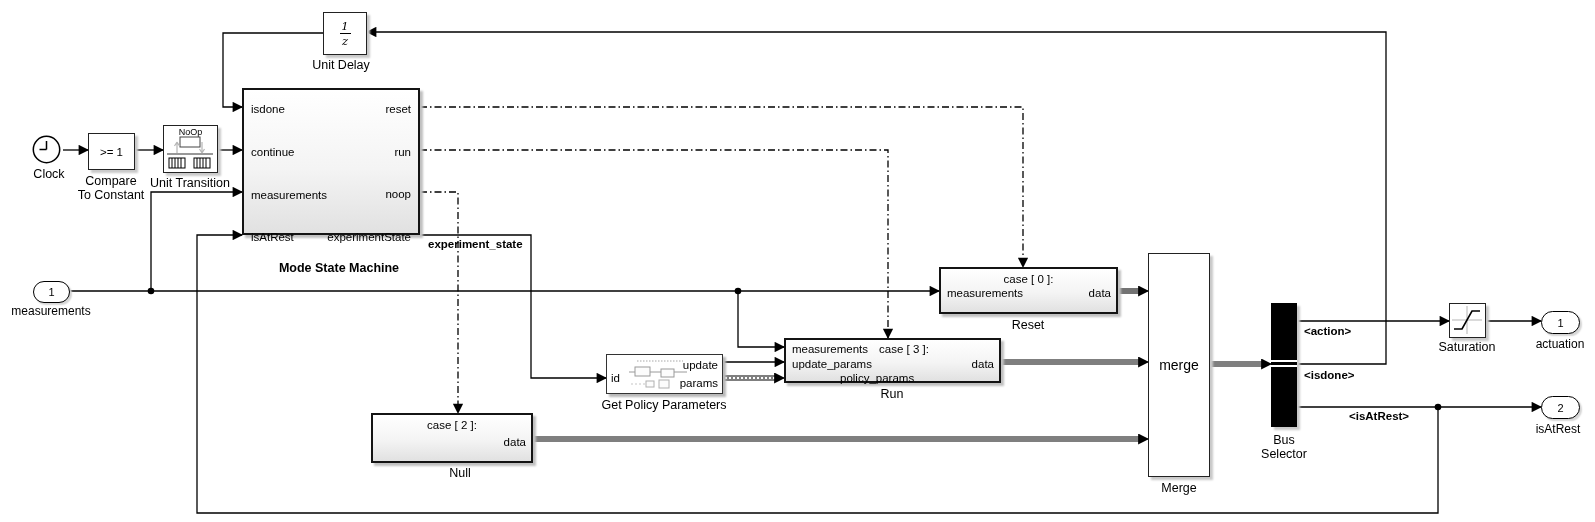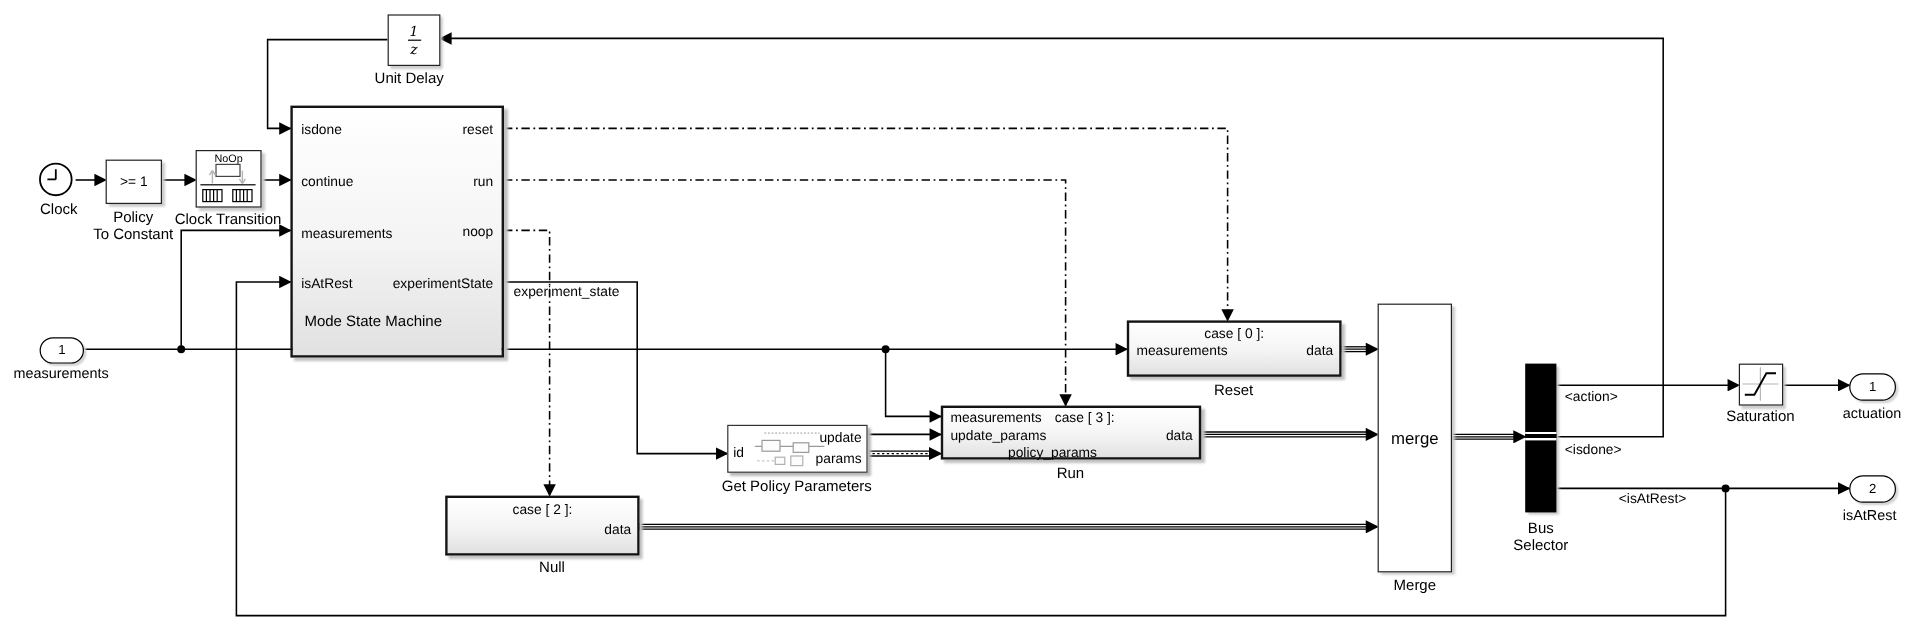--- a/index.html
+++ b/index.html
@@ -12,21 +12,21 @@
   .bd{fill:none;stroke:#000;stroke-width:1.1px;stroke-dasharray:2 2;}
   .block{position:absolute;box-sizing:border-box;}
   .sys{border:2px solid #141414;
        background:linear-gradient(180deg,#ffffff 0%,#f4f4f4 55%,#e1e1e1 100%);
        box-shadow:3px 3px 2px #c0c0c0;}
   .small{border:1.5px solid #222;background:#fff;box-shadow:2.5px 2.5px 2px #c9c9c9;}
   .cntr{display:flex;align-items:center;justify-content:center;}
   .port-lbl{position:absolute;font-size:11.5px;line-height:14px;white-space:nowrap;}
   .lbl{position:absolute;transform:translateX(-50%);font-size:12.5px;line-height:14px;
        text-align:center;white-space:nowrap;}
-  .siglbl{position:absolute;font-size:11.5px;line-height:13px;white-space:nowrap;}
+  .siglbl{position:absolute;font-size:11.5px;line-height:13px;white-space:nowrap;font-weight:bold;}
   .oval{position:absolute;box-sizing:border-box;border:1.4px solid #000;border-radius:12px;
         background:#fff;display:flex;align-items:center;justify-content:center;
         font-size:11px;box-shadow:2px 2px 1.5px #d6d6d6;}
   .frac{display:flex;flex-direction:column;align-items:center;justify-content:center;height:100%;
         font-family:"DejaVu Serif",serif;font-style:italic;font-size:11.5px;line-height:12px;}
   .frac .bar{width:11px;height:1.3px;background:#000;margin:1px 0;}
   .merge-txt{font-size:14px;}
   .noop-txt{position:absolute;left:0;right:0;top:1px;text-align:center;font-size:9px;line-height:10px;}
   .busbar{background:#000;box-shadow:2.5px 2.5px 2px #c9c9c9;}
   .busgap{position:absolute;left:0;width:100%;top:57px;height:7px;
@@ -142,21 +142,21 @@
       <circle cx="15.5" cy="15.5" r="13.2" fill="#fff" stroke="#000" stroke-width="1.5"></circle>
       <path d="M15.5,15.5 L15.5,7 M15.5,15.5 L8.5,15.5" fill="none" stroke="#000" stroke-width="1.5"></path>
     </svg>
   </div>
   <div class="lbl" style="left:49px;top:167px;">Clock</div>
 
   <div class="block small cntr" style="left:88px;top:133px;width:47px;height:37px;">
     <span class="cmp-txt">&gt;= 1</span>
   </div>
   <div class="lbl" style="left:111px;top:174px;">
-    <div>Policy</div>
+    <div>Compare</div>
     <div>To Constant</div>
   </div>
 
   <div class="block small" style="left:163px;top:125px;width:55px;height:48px;">
     <span class="noop-txt">NoOp</span>
     <svg width="52" height="45" viewBox="0 0 52 45" style="position:absolute;left:0;top:0;">
       <rect x="16" y="11" width="20" height="10" fill="#fff" stroke="#444" stroke-width="1"></rect>
       <line x1="3" y1="28" x2="49" y2="28" stroke="#333" stroke-width="1.2"></line>
       <path d="M13,27 L13,16 M13,16 l-2.5,4 M13,16 l2.5,4" stroke="#b5b5b5" stroke-width="1.2" fill="none"></path>
       <path d="M38,16 L38,27 M38,27 l-2.5,-4 M38,27 l2.5,-4" stroke="#b5b5b5" stroke-width="1.2" fill="none"></path>
@@ -167,42 +167,42 @@
         <line x1="14" y1="32" x2="14" y2="42"></line>
           <line x1="17" y1="32" x2="17" y2="42"></line>
         <rect x="30" y="32" width="16" height="10" fill="#fff"></rect>
         <line x1="33" y1="32" x2="33" y2="42"></line>
           <line x1="36" y1="32" x2="36" y2="42"></line>
         <line x1="39" y1="32" x2="39" y2="42"></line>
           <line x1="42" y1="32" x2="42" y2="42"></line>
       </g>
     </svg>
   </div>
-  <div class="lbl" style="left:190px;top:176px;">Clock Transition</div>
+  <div class="lbl" style="left:190px;top:176px;">Unit Transition</div>
 
   <div class="block small" style="left:323px;top:12px;width:44px;height:43px;">
     <div class="frac">
       <span>1</span>
       <span class="bar"></span>
       <span>z</span>
     </div>
   </div>
   <div class="lbl" style="left:341px;top:58px;">Unit Delay</div>
 
-  <div class="block sys" style="left:242px;top:88px;width:178px;height:210px;">
+  <div class="block sys" style="left:242px;top:88px;width:178px;height:147px;">
     <span class="port-lbl" style="left:7px;top:12px;">isdone</span>
     <span class="port-lbl" style="left:7px;top:55px;">continue</span>
     <span class="port-lbl" style="left:7px;top:98px;">measurements</span>
     <span class="port-lbl" style="left:7px;top:140px;">isAtRest</span>
     <span class="port-lbl" style="right:7px;top:12px;">reset</span>
     <span class="port-lbl" style="right:7px;top:55px;">run</span>
     <span class="port-lbl" style="right:7px;top:97px;">noop</span>
     <span class="port-lbl" style="right:7px;top:140px;">experimentState</span>
   </div>
-  <div class="lbl" style="left:311px;top:261px;">Mode State Machine</div>
+  <div class="lbl" style="left:339px;top:261px;font-weight:bold;">Mode State Machine</div>
 
   <div class="siglbl" style="left:428px;top:238px;">experiment_state</div>
 
   <div class="block sys" style="left:939px;top:267px;width:179px;height:47px;">
     <div class="port-lbl" style="left:0;right:0;top:3px;text-align:center;">case [ 0 ]:</div>
     <span class="port-lbl" style="left:6px;top:17px;">measurements</span>
     <span class="port-lbl" style="right:5px;top:17px;">data</span>
   </div>
   <div class="lbl" style="left:1028px;top:318px;">Reset</div>
 

